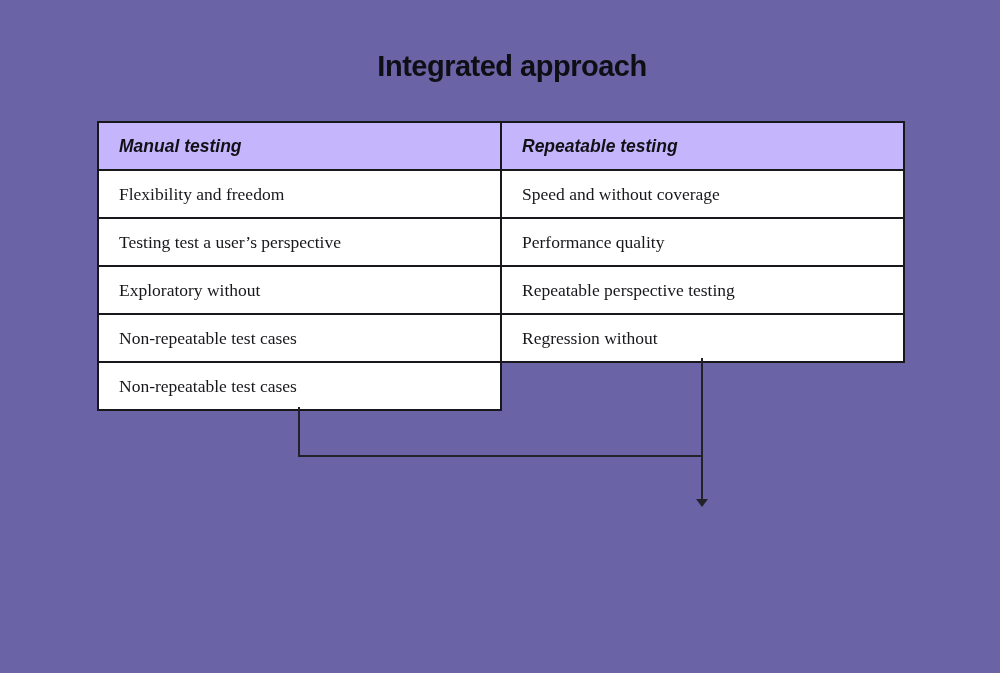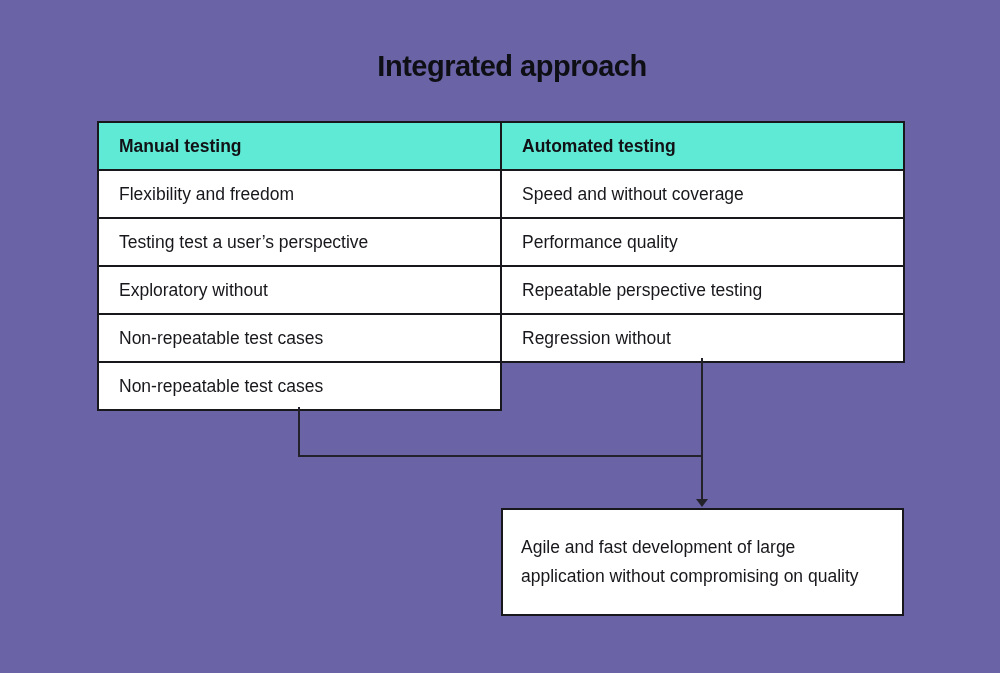--- a/index.html
+++ b/index.html
@@ -45,28 +45,30 @@
     box-sizing: border-box;
     border: 2px solid #17171C;
     padding: 0 14px 0 20px;
     font-size: 17.5px;
     vertical-align: middle;
     text-align: left;
     white-space: nowrap;
     overflow: hidden;
   }
   table.cmp th {
-    background: #5eead4;
+    background: #c4b5fd;
     font-weight: bold;
     color: #111116;
+    font-style: italic;
   }
   table.cmp td {
     background: #FFFFFF;
     font-weight: normal;
     color: #17171C;
+    font-family: Liberation Serif, serif;
   }
   table.cmp td.ghost {
     background: transparent;
     border: none;
   }
   .line {
     position: absolute;
     background: #23222B;
   }
   .line-manual-down {
@@ -118,21 +120,21 @@
 <body>
 
 <div class="stage">
 
   <h1 class="title">Integrated approach</h1>
 
   <table class="cmp">
     <tbody>
         <tr>
       <th>Manual testing</th>
-      <th>Automated testing</th>
+      <th>Repeatable testing</th>
     </tr>
     <tr>
       <td>Flexibility and freedom</td>
       <td>Speed and without coverage</td>
     </tr>
     <tr>
       <td>Testing test a user’s perspective</td>
       <td>Performance quality</td>
     </tr>
     <tr>
@@ -148,17 +150,14 @@
       <td class="ghost"></td>
     </tr>
   </tbody>
     </table>
 
   <div class="line line-manual-down"></div>
   <div class="line line-horizontal"></div>
   <div class="line line-automated-down"></div>
   <div class="arrowhead"></div>
 
-  <div class="result-box">
-    <span>Agile and fast development of large application without compromising on quality</span>
-  </div>
 
 </div>
 
 </body></html>

